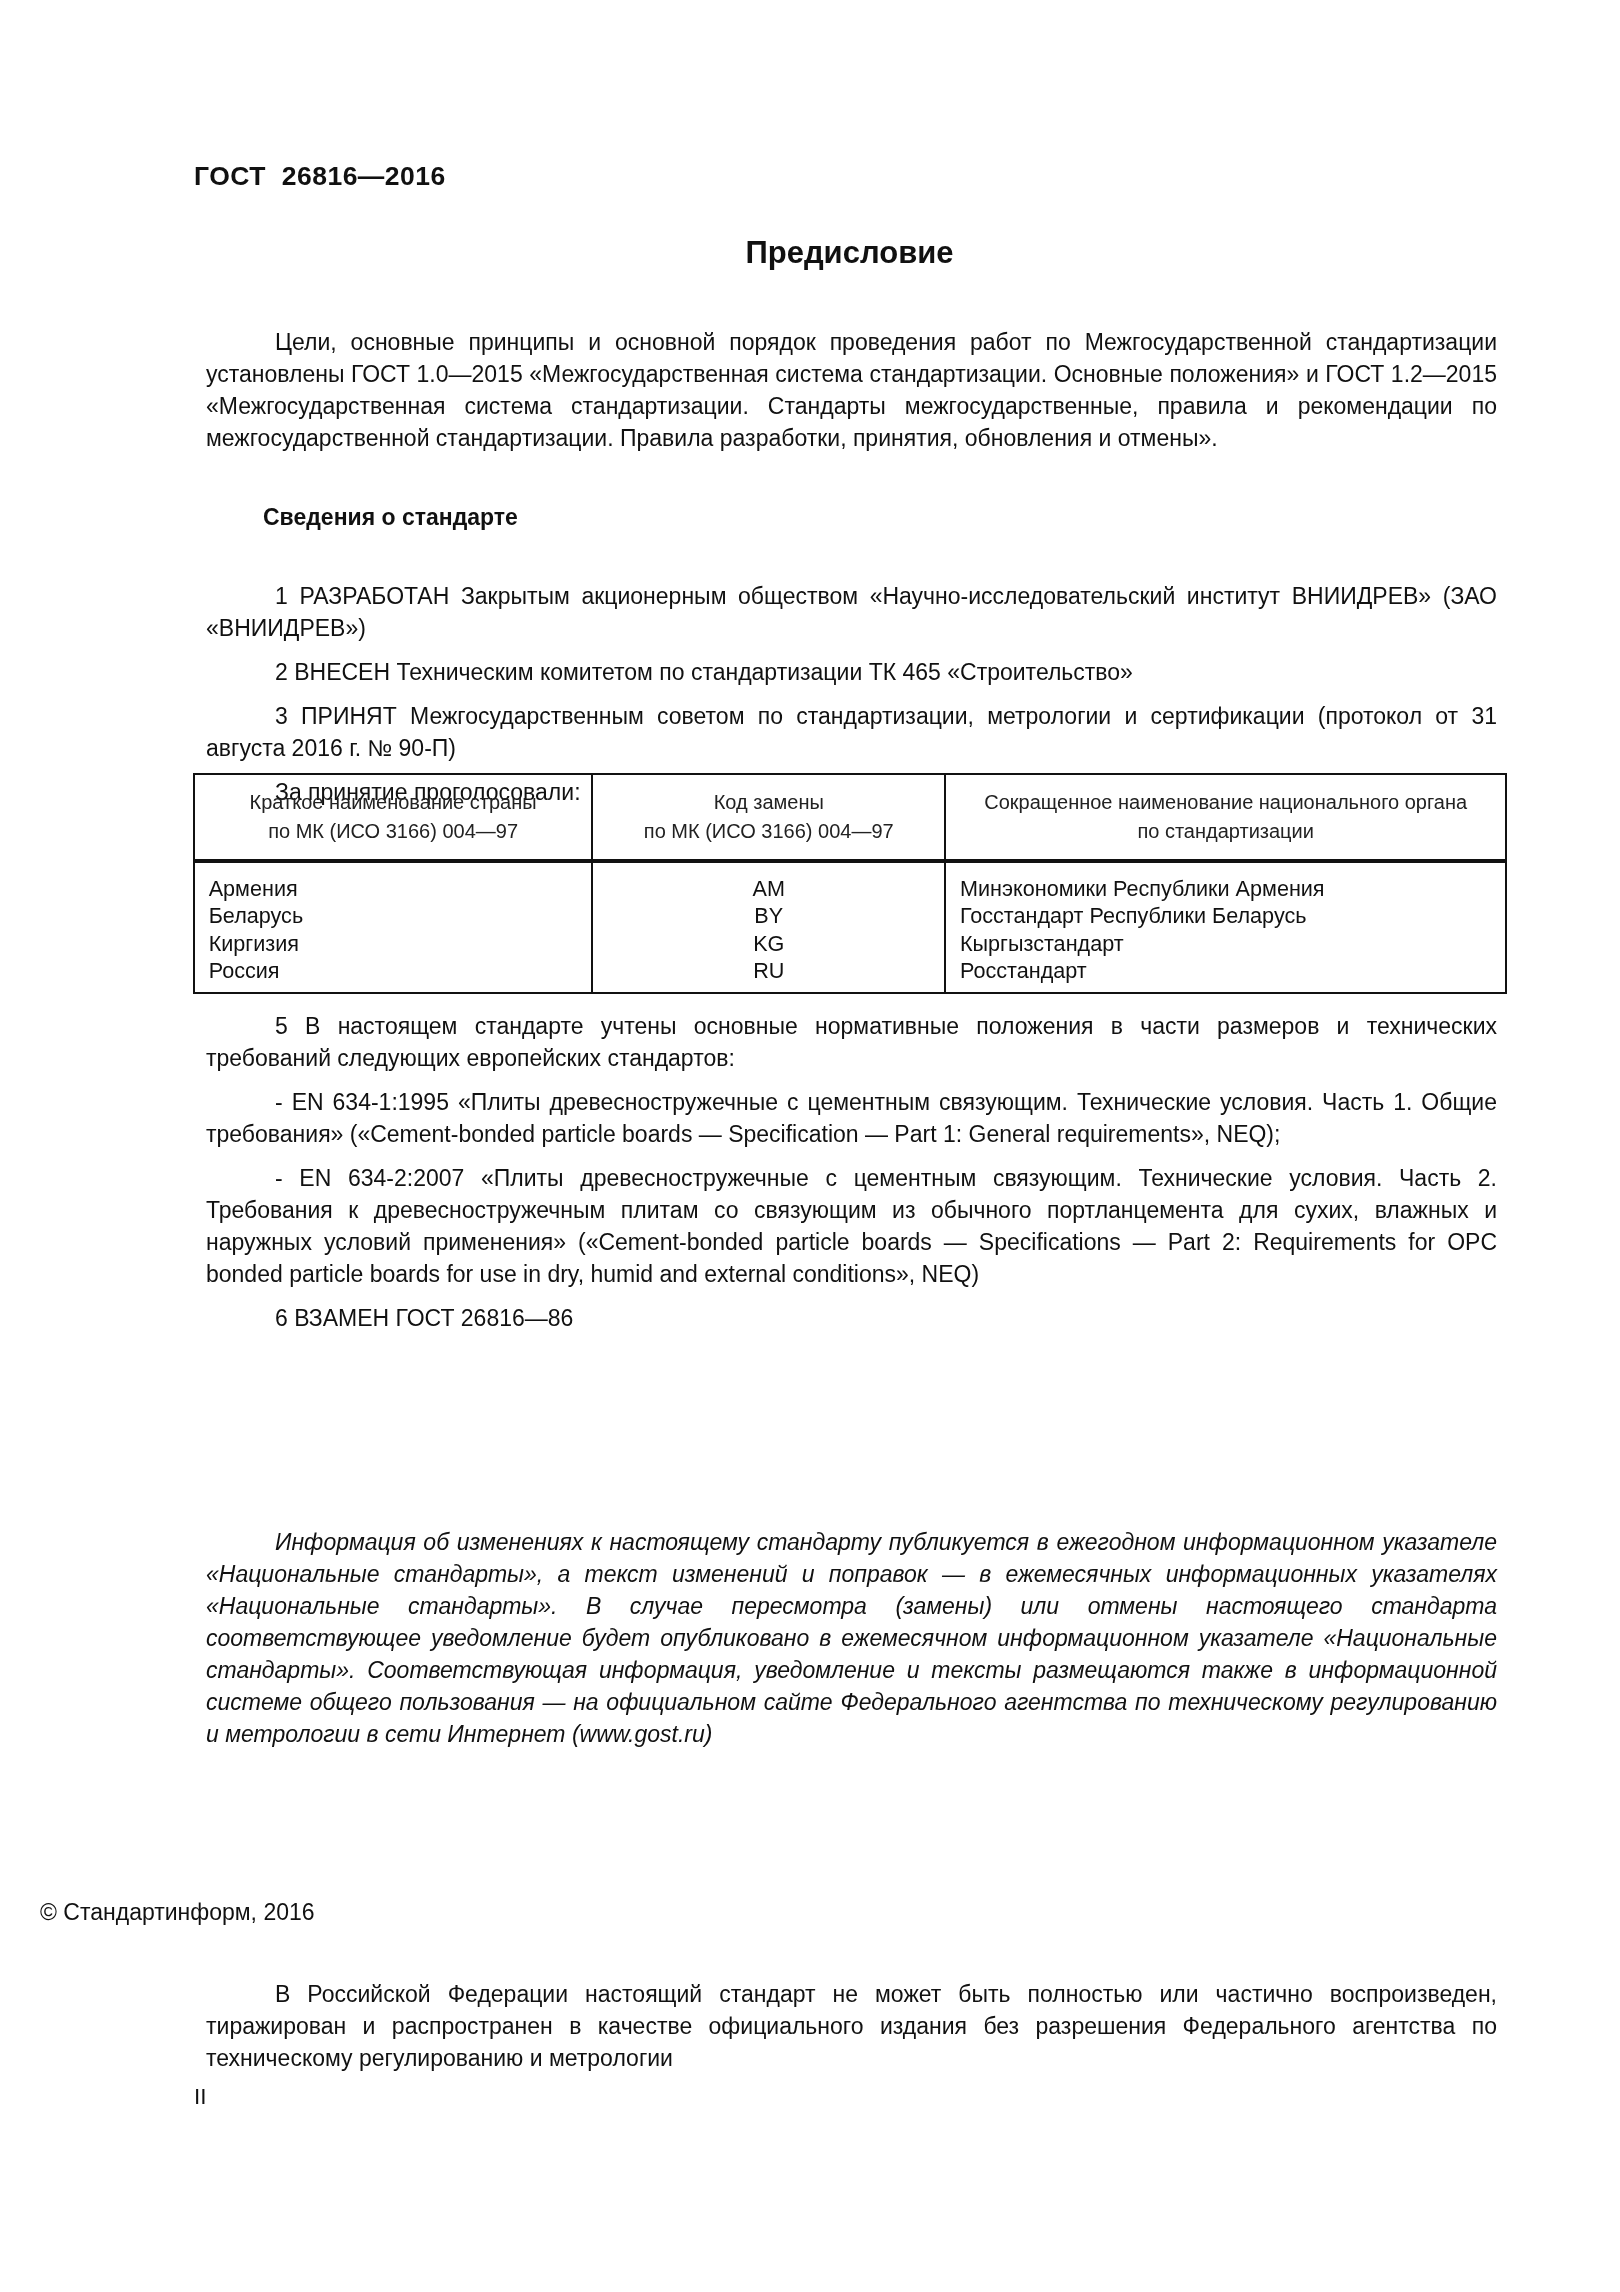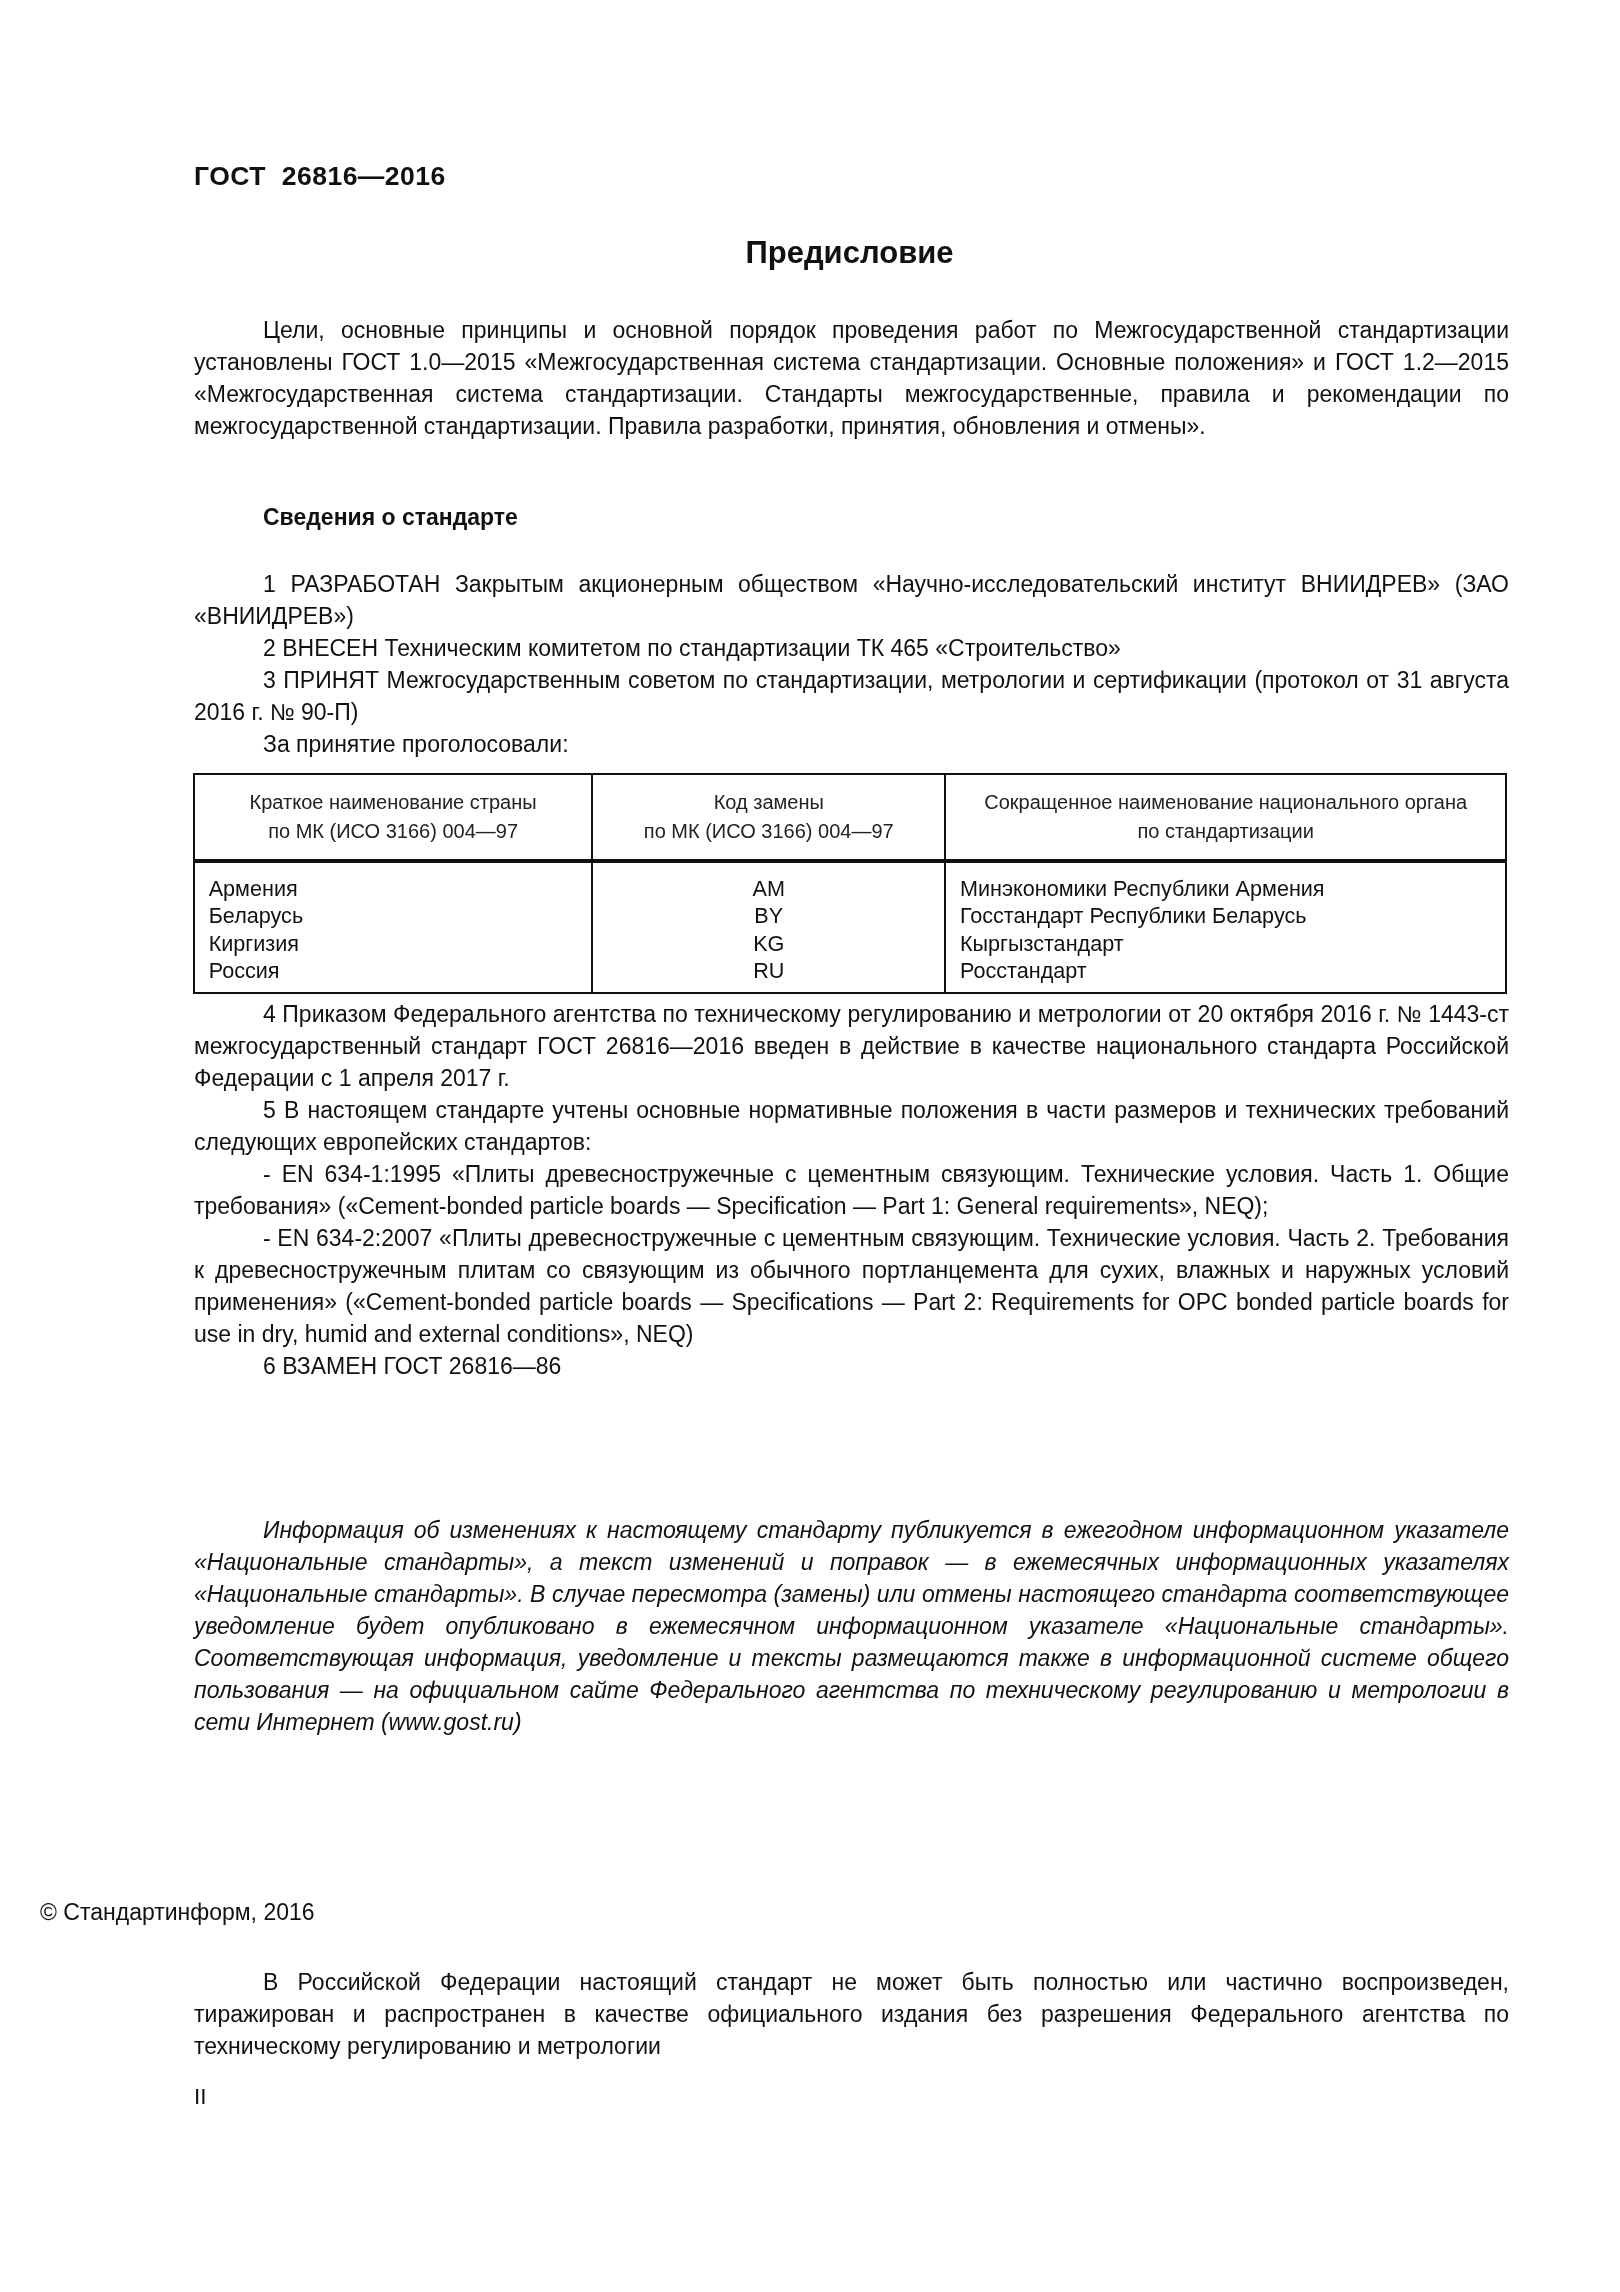--- a/index.html
+++ b/index.html
@@ -2,21 +2,21 @@
 <html><head>
 <meta charset="utf-8">
 <style>
   html, body { margin:0; padding:0; background:#ffffff; }
   body { width:1620px; height:2293px; position:relative; overflow:hidden; color:#111111;
          font-family:"Liberation Sans", "DejaVu Sans", sans-serif; }
   .abs { position:absolute; }
   .doc-code { left:194px; top:161px; font-size:26.5px; font-weight:bold; letter-spacing:0.5px; white-space:pre; }
   .title { left:0; width:1699px; top:235px; text-align:center; font-size:31px; font-weight:bold; }
   .block { left:194px; width:1315px; font-size:23px; line-height:32px; text-align:justify; }
-  .block p { margin:0; text-indent:69px; }
+  .block p { margin:12px; text-indent:69px; }
   .intro { top:314px; }
   .section-head { left:263px; top:504px; font-size:23px; font-weight:bold; }
   .items { top:568px; }
   table.vote { position:absolute; left:193px; top:773px; width:1314px; border-collapse:collapse;
                font-size:20px; }
   table.vote th { font-weight:normal; text-align:center; line-height:29px; height:84px;
                   border:2px solid #111; border-bottom:none; padding:0 23px; vertical-align:middle; color:#222; }
   table.vote tr.sep td { height:0; padding:0; border-left:2px solid #111; border-right:2px solid #111;
                   border-top:2px solid #111; border-bottom:2px solid #111; line-height:0; font-size:0; }
   table.vote td.cell { border-left:2px solid #111; border-right:2px solid #111; padding:0 13.7px;
@@ -95,21 +95,20 @@
     </tr>
     <tr class="last">
       <td class="cell">Россия</td>
       <td class="cell center">RU</td>
       <td class="cell">Росстандарт</td>
     </tr>
   </tbody>
 </table>
 
 <div class="abs block items2">
-  <p>4  Приказом Федерального агентства по техническому регулированию и метрологии от 20 октября 2016 г. № 1443-ст межгосударственный стандарт ГОСТ 26816—2016 введен в действие в качестве национального стандарта Российской Федерации с 1 апреля 2017 г.</p>
   <p>5  В настоящем стандарте учтены основные нормативные положения в части размеров и технических требований следующих европейских стандартов:</p>
   <p>- EN 634-1:1995 «Плиты древесностружечные с цементным связующим. Технические условия. Часть 1. Общие требования» («Cement-bonded particle boards — Specification — Part 1: General requirements», NEQ);</p>
   <p>- EN 634-2:2007 «Плиты древесностружечные с цементным связующим. Технические условия. Часть 2. Требования к древесностружечным плитам со связующим из обычного портланцемента для сухих, влажных и наружных условий применения» («Cement-bonded particle boards — Specifications — Part 2: Requirements for OPC bonded particle boards for use in dry, humid and external conditions», NEQ)</p>
   <p>6  ВЗАМЕН ГОСТ 26816—86</p>
 </div>
 
 <div class="abs block italic-block">
   <p>Информация об изменениях к настоящему стандарту публикуется в ежегодном информационном указателе «Национальные стандарты», а текст изменений и поправок — в ежемесячных информационных указателях «Национальные стандарты». В случае пересмотра (замены) или отмены настоящего стандарта соответствующее уведомление будет опубликовано в ежемесячном информационном указателе «Национальные стандарты». Соответствующая информация, уведомление и тексты размещаются также в информационной системе общего пользования — на официальном сайте Федерального агентства по техническому регулированию и метрологии в сети Интернет (www.gost.ru)</p>
 </div>
 

